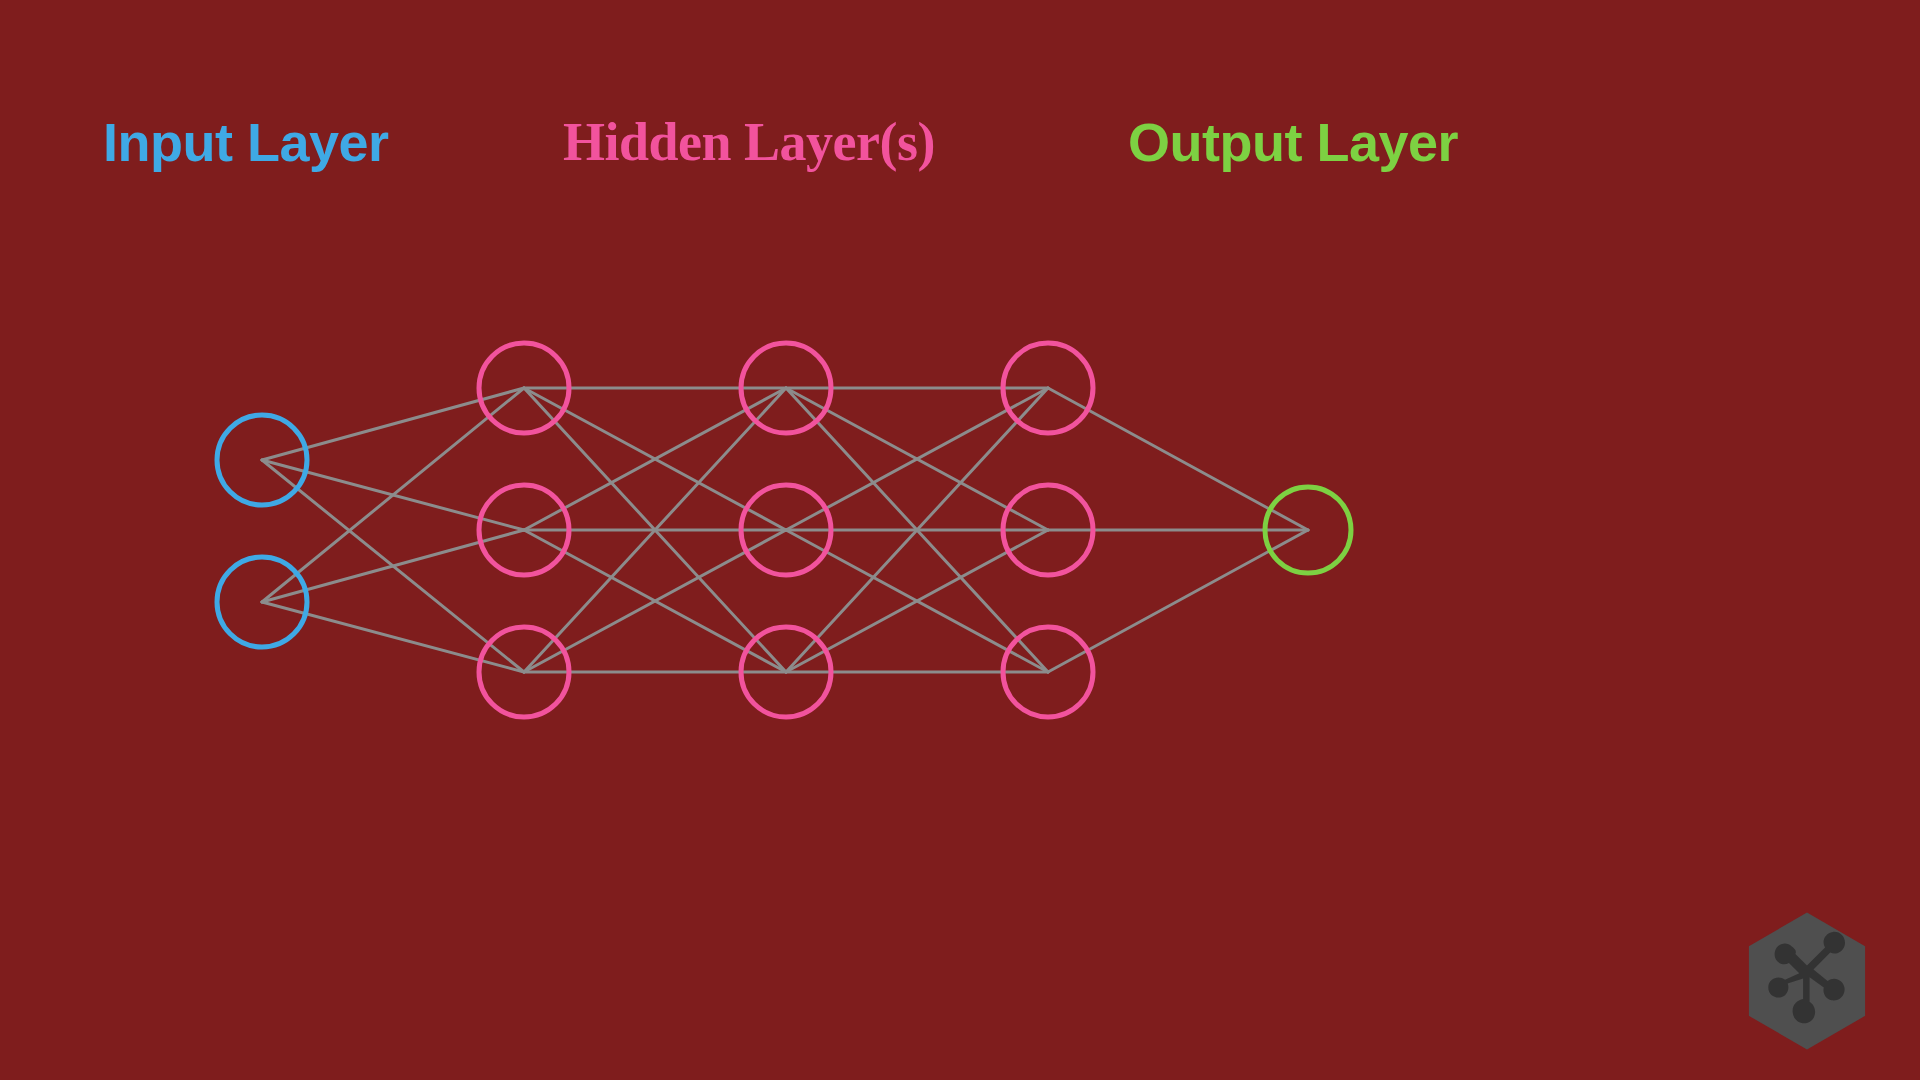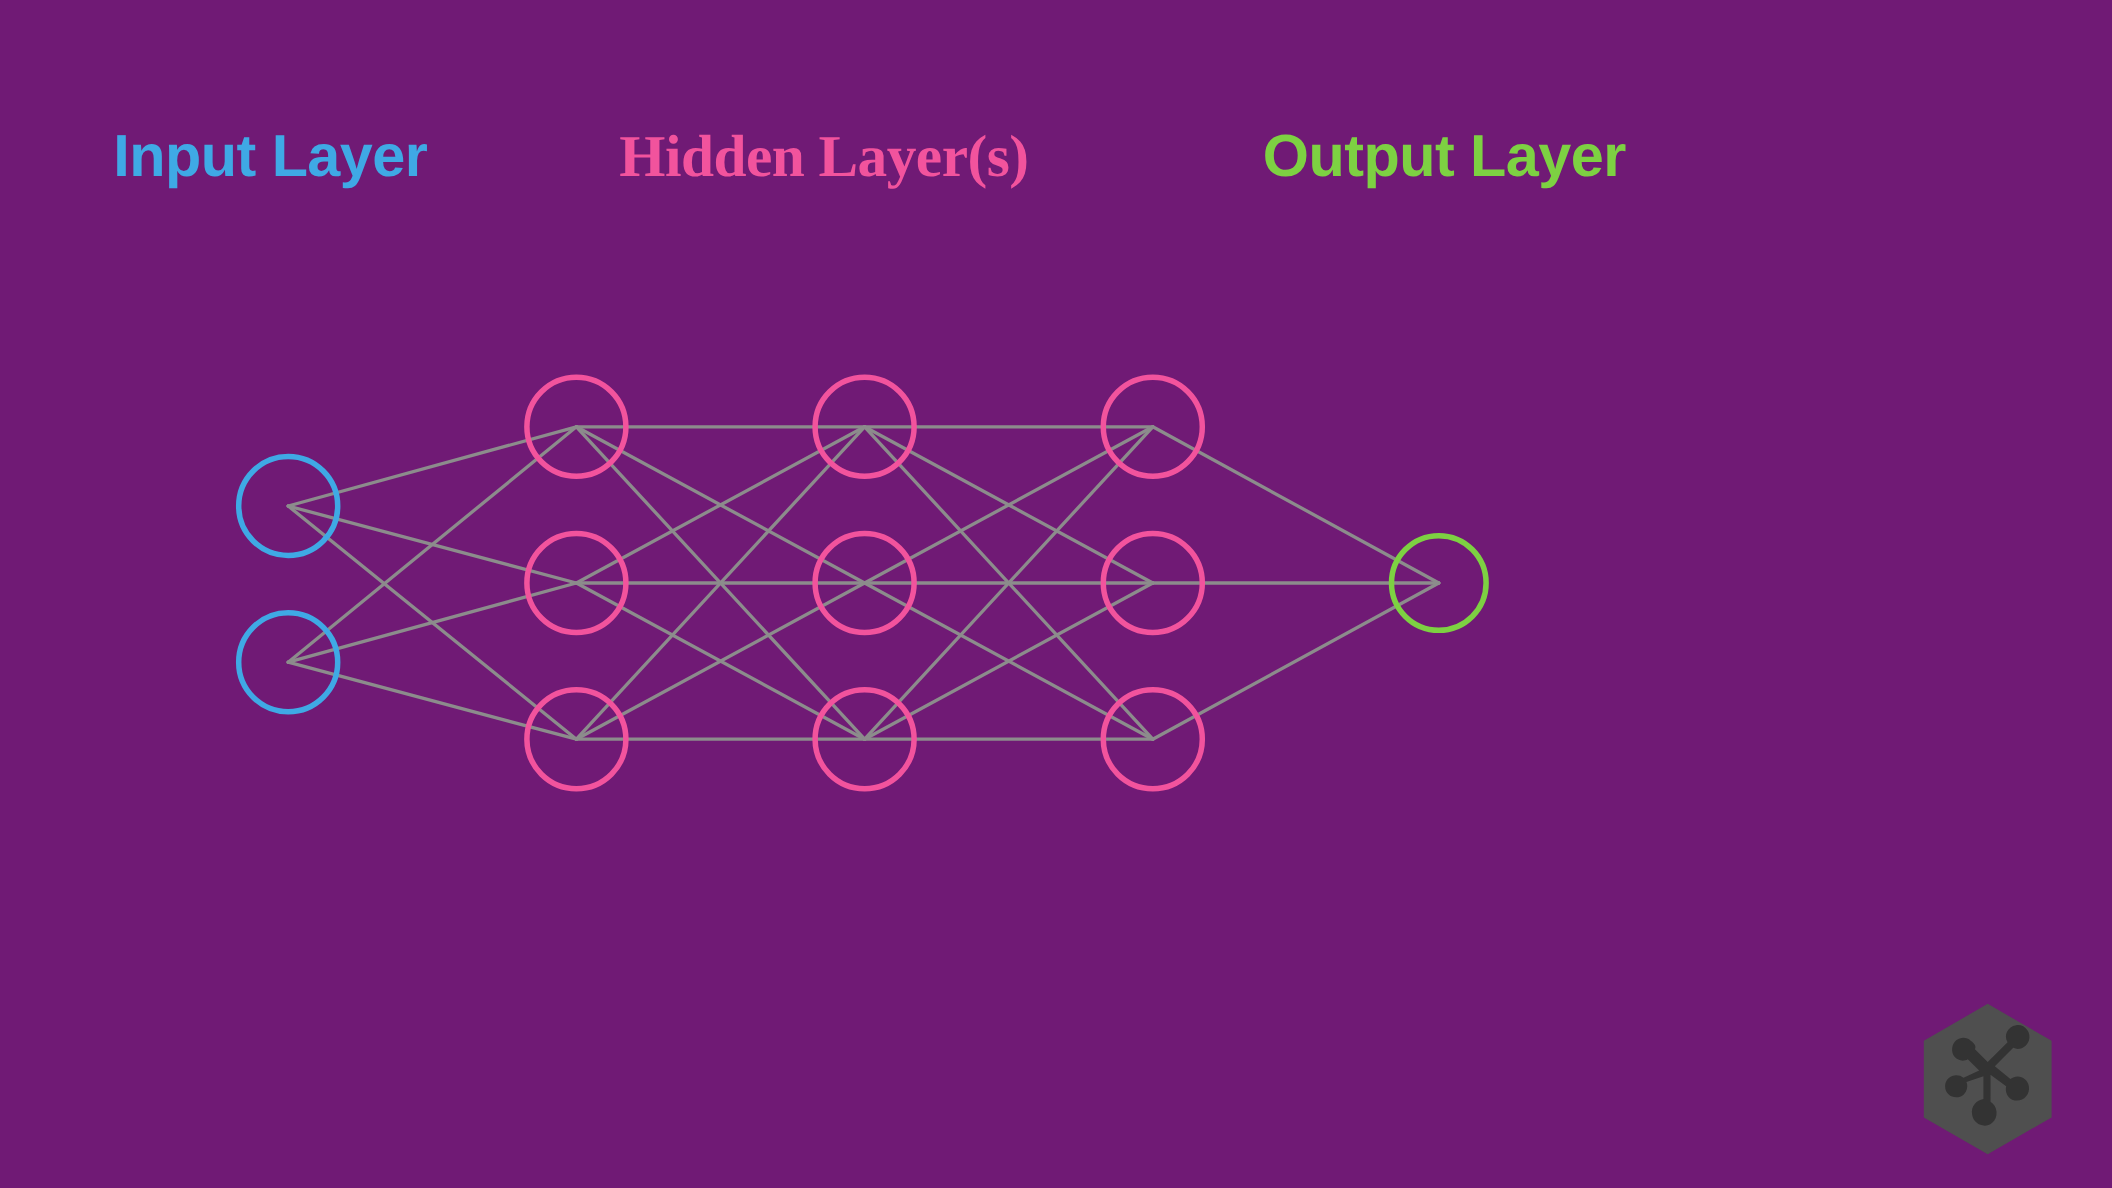--- a/index.html
+++ b/index.html
@@ -30,21 +30,21 @@
     font-family: "Liberation Sans", sans-serif;
     font-weight: bold;
     font-size: 54px;
     letter-spacing: -0.5px;
     white-space: nowrap;
     line-height: 1;
     user-select: none;
   }
   #label-input  { left: 103px;  top: 115px; }
   #label-hidden { left: 563px;  top: 115px; font-family: Liberation Serif, serif; }
-  #label-output { left: 1128px; top: 115px; margin-left: 20px; }
+  #label-output { left: 1128px; top: 115px; }
 
   
   #network {
     position: absolute;
     top: 0; left: 0;
     width: 1920px;
     height: 1080px;
     display: block;
   }
 
@@ -63,21 +63,21 @@
     bottom: 28px;
     width: 130px;
     height: 142px;
     opacity: 1;
     pointer-events: none;
   }
 </style>
 </head>
 <body>
 
-<div id="stage" style="background: #701a75;">
+<div id="stage" style="background: #7f1d1d;">
 
   <div class="layer-label" id="label-input" style="color: rgb(63, 169, 229);">Input Layer</div>
 
   <div class="layer-label" id="label-hidden" style="color: rgb(242, 83, 157);">Hidden Layer(s)</div>
 
   <div class="layer-label" id="label-output" style="color: rgb(125, 209, 66);">Output Layer</div>
 
   <svg id="network" viewBox="0 0 1920 1080">
     <g id="edges-group">
         <line x1="262" y1="460" x2="524" y2="388" stroke="#8C8C8C" stroke-width="3" class="edge"></line>

